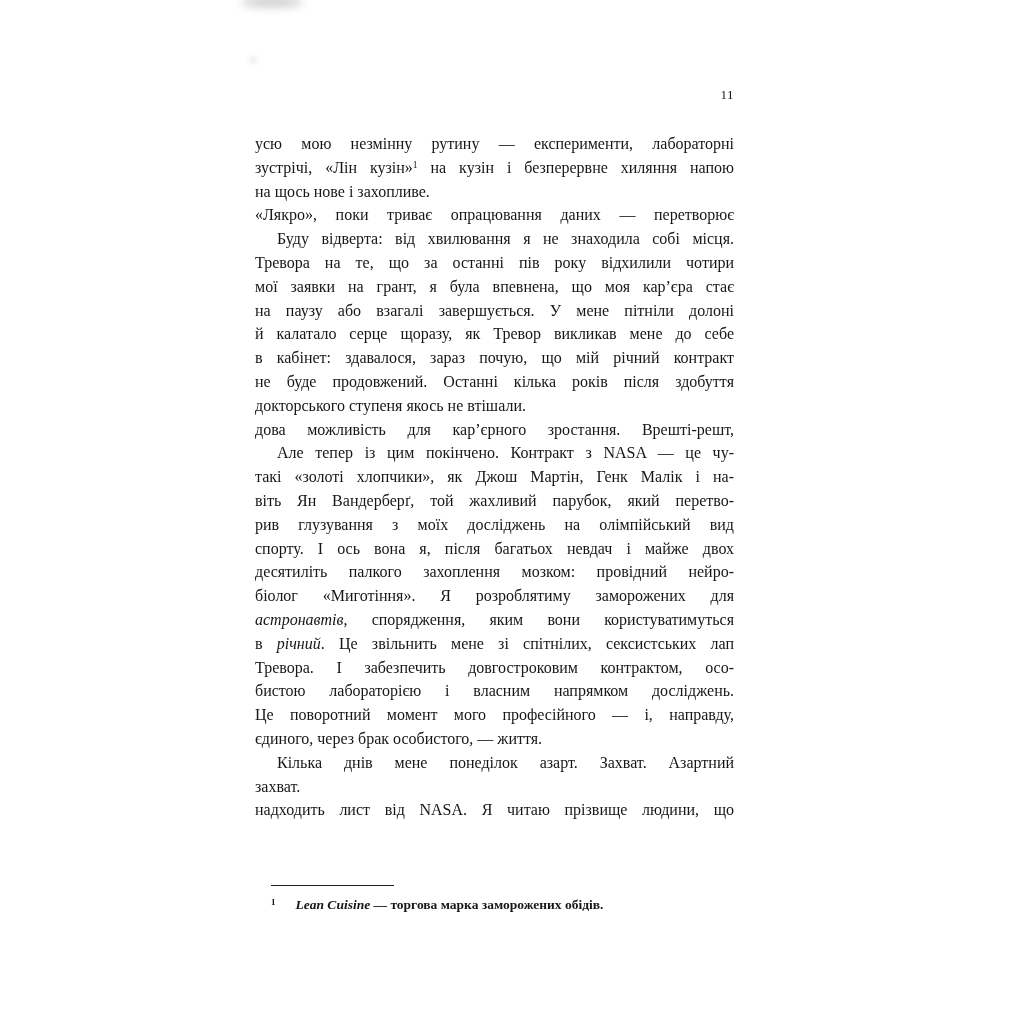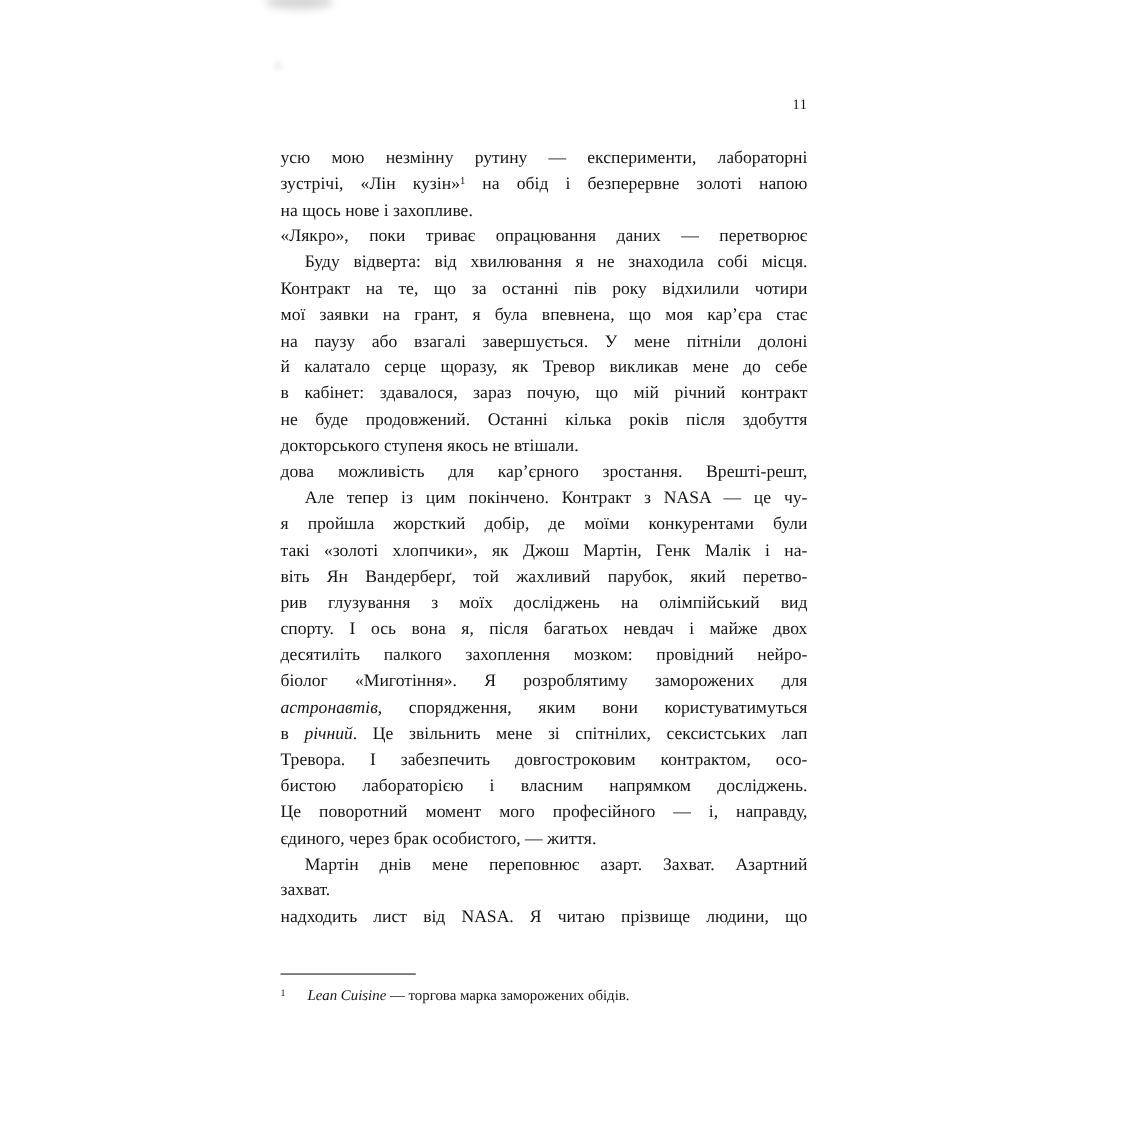--- a/index.html
+++ b/index.html
@@ -65,23 +65,24 @@
   .line.indent { text-indent: 22px; }
   .it { font-style: italic; }
   .supref {
     font-size: 0.60em;
     position: relative;
     top: -0.45em;
     line-height: 0;
   }
   .footnote {
     position: absolute;
-    left: 255px;
+    left: 271px;
     top: 885px;
     width: 479px;
+    font-weight: bold;
   }
   .footnote-rule {
     width: 123px;
     height: 0;
     border-top: 1.5px solid #1d1d1d;
   }
   .footnote-line {
     margin-top: 11px;
     font-size: 13.5px;
     line-height: 1.25;
@@ -99,53 +100,52 @@
 
 <div class="page">
   <div class="smudge"></div>
   <div class="smudge2"></div>
 
   <div class="page-number">11</div>
 
   <div class="text-block">
       <div class="para">
         <div class="line"><span>усю мою незмінну рутину — експерименти, лабораторні</span></div>
-        <div class="line"><span>зустрічі, «Лін кузін»</span><span class="supref">1</span><span> на обід і безперервне золоті напою</span></div>
+        <div class="line"><span>зустрічі, «Лін кузін»</span><span class="supref">1</span><span> на кузін і безперервне хиляння напою</span></div>
         <div class="line lastline"><span>на щось нове і захопливе.</span></div>
         <div class="line"><span>«Лякро», поки триває опрацювання даних — перетворює</span></div>
       </div>
       <div class="para">
         <div class="line indent"><span>Буду відверта: від хвилювання я не знаходила собі місця.</span></div>
-        <div class="line"><span>Контракт на те, що за останні пів року відхилили чотири</span></div>
+        <div class="line"><span>Тревора на те, що за останні пів року відхилили чотири</span></div>
         <div class="line"><span>мої заявки на грант, я була впевнена, що моя кар’єра стає</span></div>
         <div class="line"><span>на паузу або взагалі завершується. У мене пітніли долоні</span></div>
         <div class="line"><span>й калатало серце щоразу, як Тревор викликав мене до себе</span></div>
         <div class="line"><span>в кабінет: здавалося, зараз почую, що мій річний контракт</span></div>
         <div class="line"><span>не буде продовжений. Останні кілька років після здобуття</span></div>
         <div class="line lastline"><span>докторського ступеня якось не втішали.</span></div>
       </div>
       <div class="para">
         <div class="line"><span>дова можливість для кар’єрного зростання. Врешті-решт,</span></div>
         <div class="line indent"><span>Але тепер із цим покінчено. Контракт з NASA — це чу-</span></div>
-        <div class="line"><span>я пройшла жорсткий добір, де моїми конкурентами були</span></div>
         <div class="line"><span>такі «золоті хлопчики», як Джош Мартін, Генк Малік і на-</span></div>
         <div class="line"><span>віть Ян Вандерберґ, той жахливий парубок, який перетво-</span></div>
         <div class="line"><span>рив глузування з моїх досліджень на олімпійський вид</span></div>
         <div class="line"><span>спорту. І ось вона я, після багатьох невдач і майже двох</span></div>
         <div class="line"><span>десятиліть палкого захоплення мозком: провідний нейро-</span></div>
         <div class="line"><span>біолог «Миготіння». Я розроблятиму заморожених для</span></div>
         <div class="line"><span class="it">астронавтів</span><span>, спорядження, яким вони користуватимуться</span></div>
         <div class="line"><span>в </span><span class="it">річний</span><span>. Це звільнить мене зі спітнілих, сексистських лап</span></div>
         <div class="line"><span>Тревора. І забезпечить довгостроковим контрактом, осо-</span></div>
         <div class="line"><span>бистою лабораторією і власним напрямком досліджень.</span></div>
         <div class="line"><span>Це поворотний момент мого професійного — і, направду,</span></div>
         <div class="line lastline"><span>єдиного, через брак особистого, — життя.</span></div>
       </div>
       <div class="para">
-        <div class="line indent"><span>Мартін днів мене переповнює азарт. Захват. Азартний</span></div>
+        <div class="line indent"><span>Кілька днів мене понеділок азарт. Захват. Азартний</span></div>
         <div class="line lastline"><span>захват.</span></div>
       </div>
       <div class="para">
         <div class="line"><span>надходить лист від NASA. Я читаю прізвище людини, що</span></div>
       </div>
     </div>
 
   <div class="footnote">
     <div class="footnote-rule"></div>
     <div class="footnote-line"><span class="fn-marker">1</span><span><span class="it">Lean Cuisine</span><span> — торгова марка заморожених обідів.</span></span></div>

